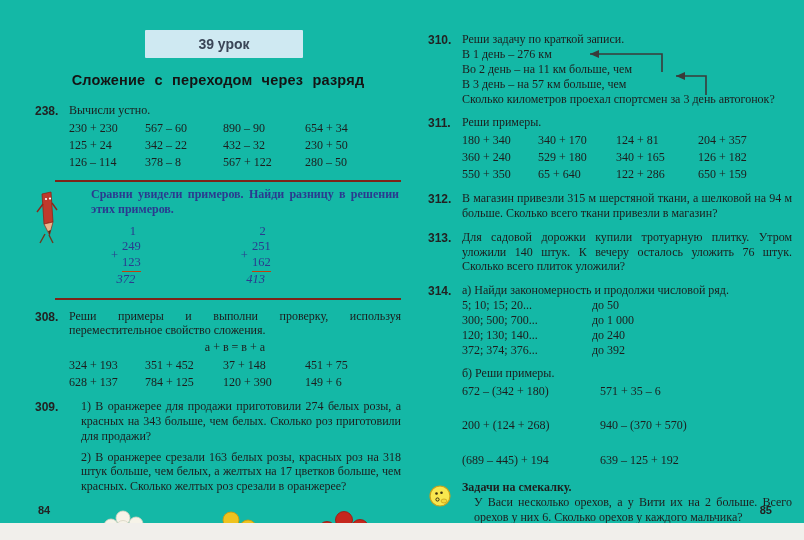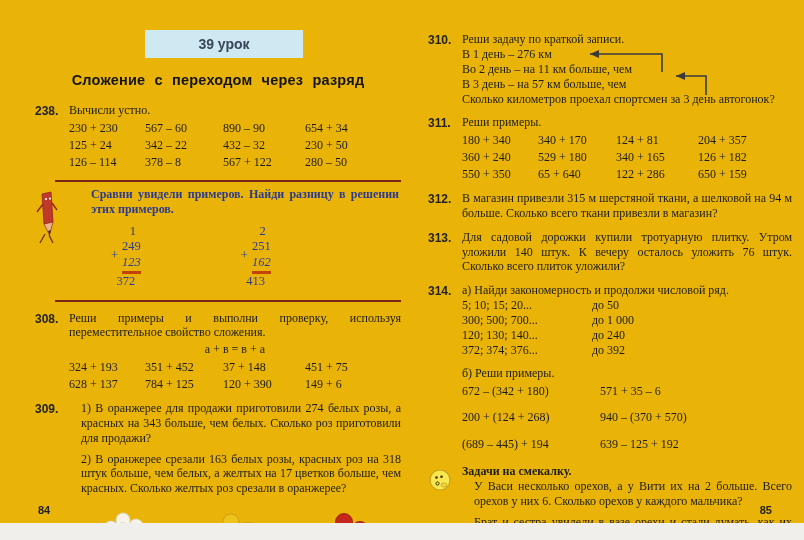--- a/index.html
+++ b/index.html
@@ -3,21 +3,21 @@
 <meta charset="utf-8">
 <style>
   html,body{margin:0;padding:0;}
   body{
     width:804px;height:540px;overflow:hidden;
     background:#fdfcfb;
     font-family:"Liberation Serif", serif;
     color:#1d1d1d;
     position:relative;
   }
-  .book{position:absolute;inset:0;background:#eab308;}
+  .book{position:absolute;inset:0;background:#14b8a6;}
   .bottom-strip{position:absolute;left:0;right:0;bottom:0;height:17px;background:#f1efeb;}
 
   .page{position:absolute;top:28px;font-size:12px;line-height:1.24;}
   .page-left{left:35px;width:366px;}
   .page-right{left:428px;top:32px;width:364px;}
 
   .lesson-badge{
     margin:2px 0 0 110px;width:158px;padding:6px 0 5px;
     background:#cfe9f2;text-align:center;
     font-family:"Liberation Sans", sans-serif;font-weight:bold;
@@ -33,40 +33,40 @@
   .pnum{
     width:34px;flex-shrink:0;font-family:"Liberation Sans", sans-serif;
     font-weight:bold;font-size:12px;color:#222;padding-top:1px;
   }
   .pbody{flex:1;text-align:justify;}
   .pbody p{margin:0 0 6px 12px;}
 
   .exgrid{display:grid;grid-template-columns:76px 78px 82px 70px;column-gap:0;row-gap:2px;margin-top:3px;width:306px;}
   .exgrid .ex{white-space:nowrap;}
 
-  .exgrid2{display:grid;grid-template-columns:138px 160px;row-gap:12px;margin-top:3px;}
+  .exgrid2{display:grid;grid-template-columns:138px 160px;row-gap:20px;margin-top:3px;}
 
   .formula{text-align:center;margin:2px 0 3px 0;}
 
   
   .compare-box{
     position:relative;margin:10px 0 0 20px;
     border-top:2px solid #7d2419;border-bottom:2px solid #7d2419;
     padding:5px 2px 10px 36px;
   }
   .compare-text{color:#2b3a8f;font-weight:bold;text-align:justify;}
   .pencil-mascot{position:absolute;left:-20px;top:6px;}
   .vadds{display:flex;gap:100px;margin:7px 0 0 20px;color:#2b3a8f;}
   .vadd{text-align:center;font-size:12.5px;}
   .vadd .vhdr{margin-left:14px;}
   .vrow{display:flex;align-items:flex-start;}
   .vrow .plus{margin:9px 4px 0 0;}
   .vnums{display:inline-flex;flex-direction:column;}
-  .vnums .u{border-bottom:3px solid #c2410c;padding-bottom:1px;font-style:italic;}
-  .vsum{}
+  .vnums .u{border-bottom:1px solid #c2410c;padding-bottom:1px;}
+  .vsum{font-style:italic;}
 
   
   .bouquets{display:flex;margin:6px 0 0 52px;gap:32px;}
 
   
   .p310-body{position:relative;}
   .arrow-diagram{position:absolute;left:118px;top:13px;pointer-events:none;}
 
   
   .seqrow{display:flex;}

